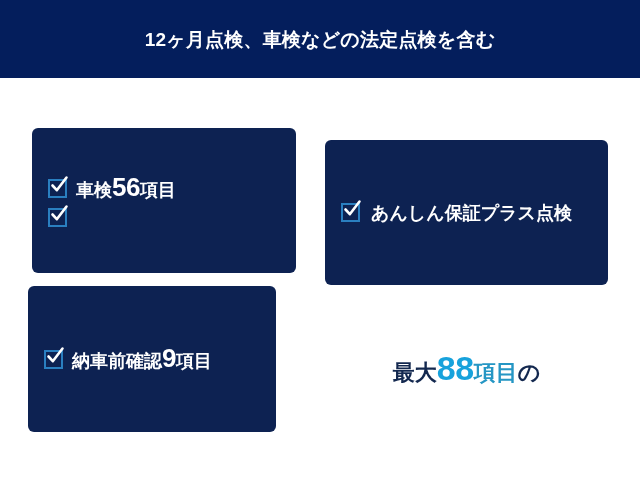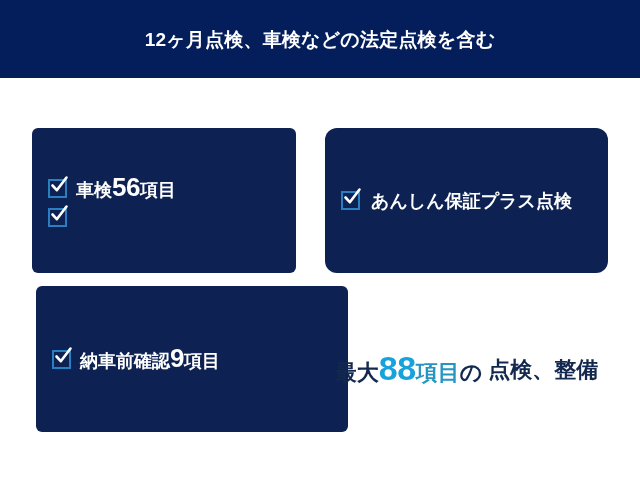--- a/index.html
+++ b/index.html
@@ -38,22 +38,22 @@
   }
 
   
   .card {
     position: absolute;
     background: #0d2252;
     border-radius: 6px;
     box-sizing: border-box;
   }
   .card-1 { left: 32px;  top: 128px; width: 264px; height: 145px; }
-  .card-2 { left: 325px; top: 128px; width: 283px; height: 145px; border-radius: 12px; }
-  .card-3 { left: 36px;  top: 286px; width: 312px; height: 146px; }
+  .card-2 { left: 325px; top: 140px; width: 283px; height: 145px; }
+  .card-3 { left: 28px;  top: 286px; width: 248px; height: 146px; }
 
   .card-inner {
     position: absolute;
     left: 0; right: 0; top: 0; bottom: 0;
     display: flex;
     align-items: center;
     padding-left: 16px;
     box-sizing: border-box;
   }
 
@@ -213,14 +213,13 @@
           </svg>
         </span>
         <span class="txt"><span>納車前確認</span><span class="big">9</span><span>項目</span></span>
       </div>
     </div>
   </div>
 </div>
 
 <div class="summary">
   <div class="summary-line"><span>最大</span><span class="num">88</span><span class="unit">項目</span><span>の</span></div>
-  <div class="summary-line">点検、整備</div>
 </div>
 
 </body></html>

